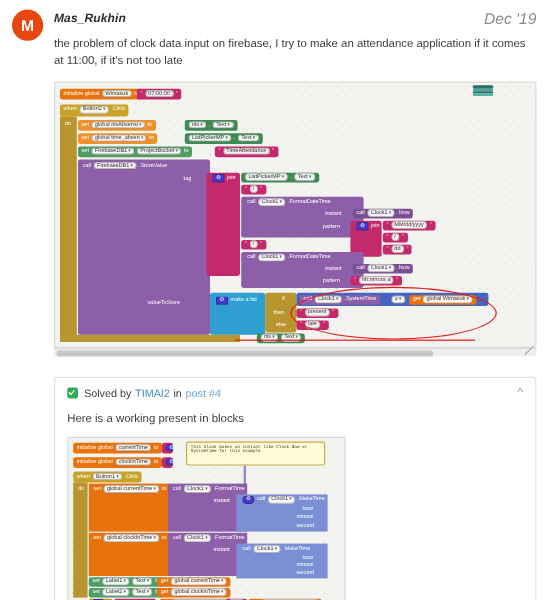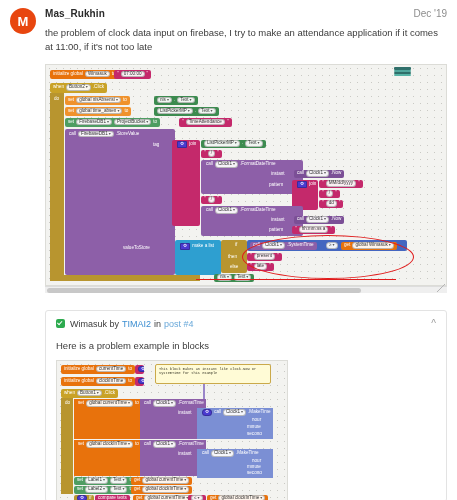--- a/index.html
+++ b/index.html
@@ -15,23 +15,23 @@
   
   .post-head { display:flex; padding:8px 10px 0 10px; }
   .avatar {
     width:26px; height:26px; border-radius:50%;
     background:#e8460f; color:#fff;
     font-size:13px; font-weight:bold;
     display:flex; align-items:center; justify-content:center;
     flex:0 0 auto; margin-right:9px;
   }
   .head-main { flex:1 1 auto; min-width:0; }
-  .head-row { display:flex; align-items:center; }
+  .head-row { display:flex; align-items:center;font-style:italic; }
   .username { font-size:10px; font-weight:bold; color:#2b2b2b; letter-spacing:.1px; }
-  .post-date { margin-left:auto; font-size:10px; color:#8d8d8d; }
+  .post-date { margin-left:auto; font-size:13px; color:#8d8d8d; }
   .post-body { font-size:9.5px; line-height:1.5; color:#3c3c3c; margin-top:7px; }
 
   
   .canvas-wrap { position:relative; margin:9px 0 0 0; }
   .canvas {
     position:relative;
     background-color:#f3f3f0;
     background-image:
       radial-gradient(#c9c9c4 0.6px, transparent 0.7px);
     background-size:7px 7px;
@@ -371,27 +371,27 @@
   </div>
   <div class="hscroll">
     <div class="thumb"></div>
     <div class="resize-grip"></div>
   </div>
 </div>
 
 <div class="solved-box" style="margin-left:45px; margin-right:10px; margin-top:17px;">
   <div class="solved-row">
     <span class="check"></span>
-    <span class="solved-txt">Wimasuk by</span>
+    <span class="solved-txt">Solved by</span>
     <span class="lnk">TIMAI2</span>
     <span class="solved-txt">in</span>
     <span class="lnk muted">post #4</span>
     <span class="chev">^</span>
   </div>
-  <div class="solved-body">Here is a problem example in blocks</div>
+  <div class="solved-body">Here is a working present in blocks</div>
 
   <div class="canvas-wrap" style="margin:0 0 0 0;">
     <div class="canvas" style="height:141px; width:232px;">
 
       <div class="blk c-orange" style="left:4px; top:4px; height:9px;">
         <span class="lbl">initialize global</span>
         <span class="pill">currentTime</span>
         <span class="lbl">to</span>
       </div>
       <div class="blk strblk" style="left:78px; top:4px; height:9px; width:9px;">

